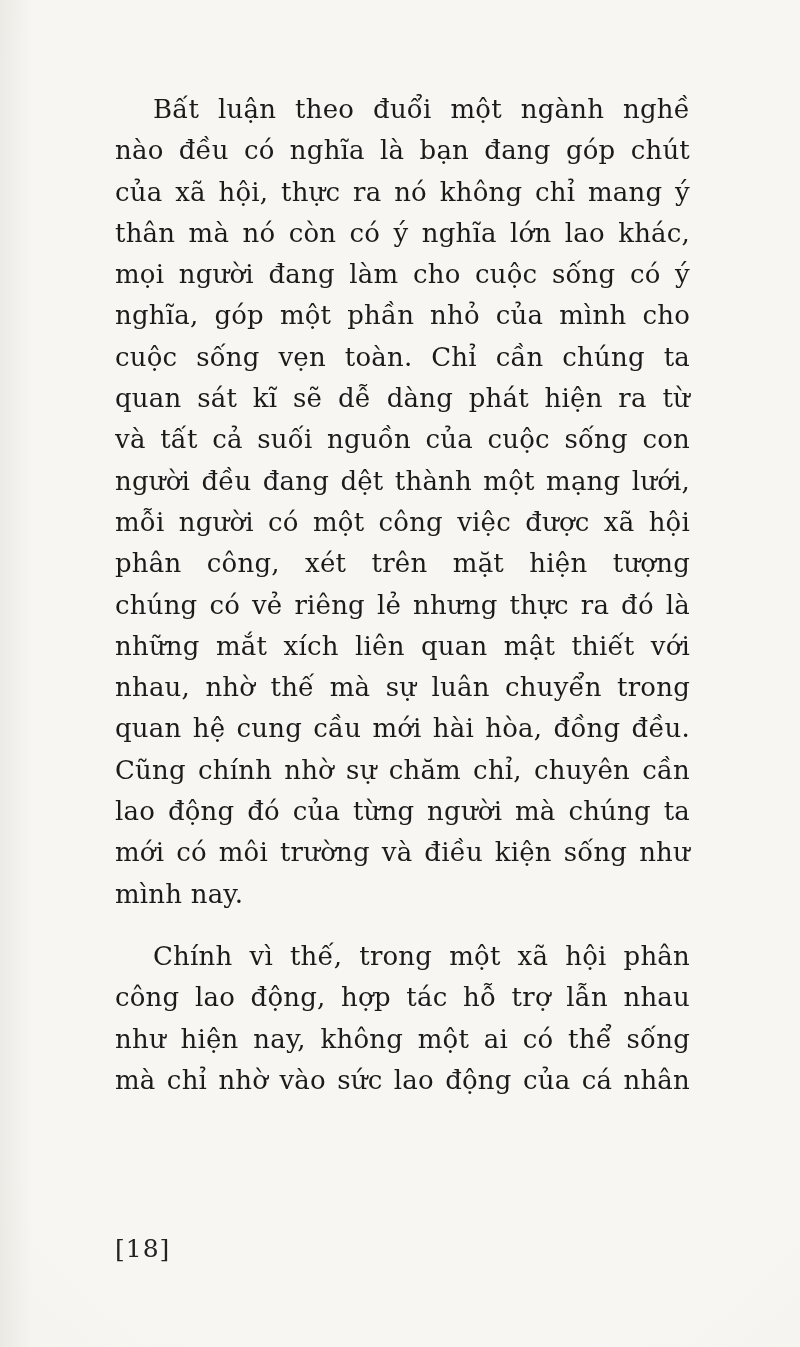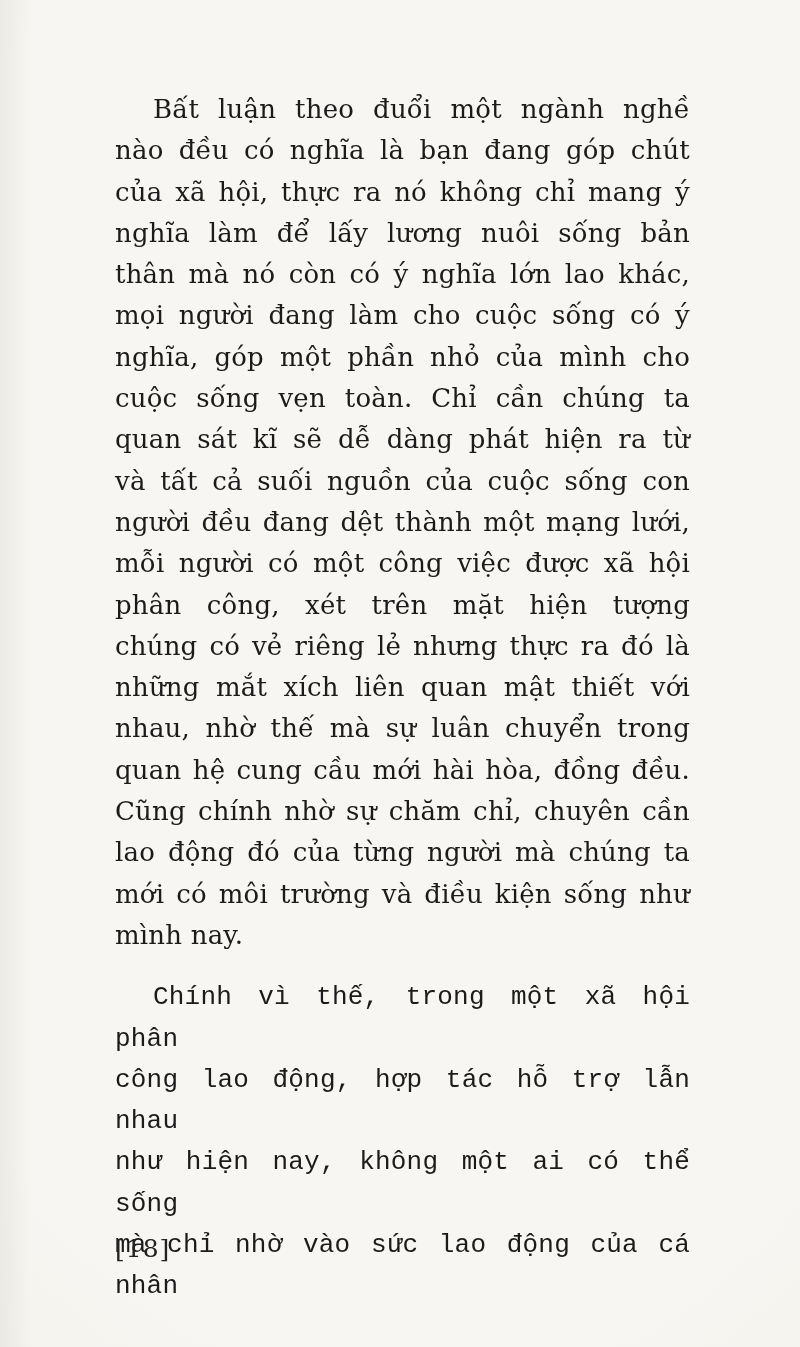--- a/index.html
+++ b/index.html
@@ -27,21 +27,20 @@
     left: 115px;
     top: 89px;
     width: 575px;
   }
   .paragraph {
     margin: 0;
     padding: 0;
   }
   .paragraph + .paragraph {
     margin-top: 21px;
-    font-family: Liberation Mono, monospace;
   }
   .line {
     font-size: 26px;
     line-height: 41.3px;
     text-align: justify;
     text-align-last: justify;
     letter-spacing: 0.2px;
   }
   .line.first {
     text-indent: 38px;
@@ -62,21 +61,20 @@
 </style>
 </head>
 <body>
 
 <div class="page">
   <div class="text-block">
     <div class="paragraph">
         <div class="line first">Bất luận theo đuổi một ngành nghề</div>
         <div class="line">nào đều có nghĩa là bạn đang góp chút</div>
         <div class="line">của xã hội, thực ra nó không chỉ mang ý</div>
-        <div class="line">nghĩa làm để lấy lương nuôi sống bản</div>
         <div class="line">thân mà nó còn có ý nghĩa lớn lao khác,</div>
         <div class="line">mọi người đang làm cho cuộc sống có ý</div>
         <div class="line">nghĩa, góp một phần nhỏ của mình cho</div>
         <div class="line">cuộc sống vẹn toàn. Chỉ cần chúng ta</div>
         <div class="line">quan sát kĩ sẽ dễ dàng phát hiện ra từ</div>
         <div class="line">và tất cả suối nguồn của cuộc sống con</div>
         <div class="line">người đều đang dệt thành một mạng lưới,</div>
         <div class="line">mỗi người có một công việc được xã hội</div>
         <div class="line">phân công, xét trên mặt hiện tượng</div>
         <div class="line">chúng có vẻ riêng lẻ nhưng thực ra đó là</div>

